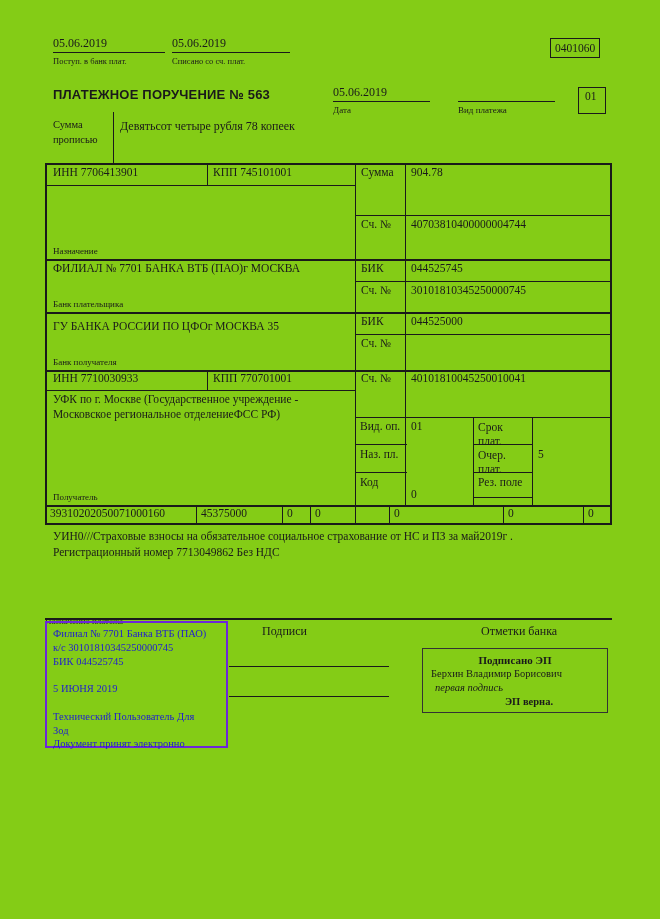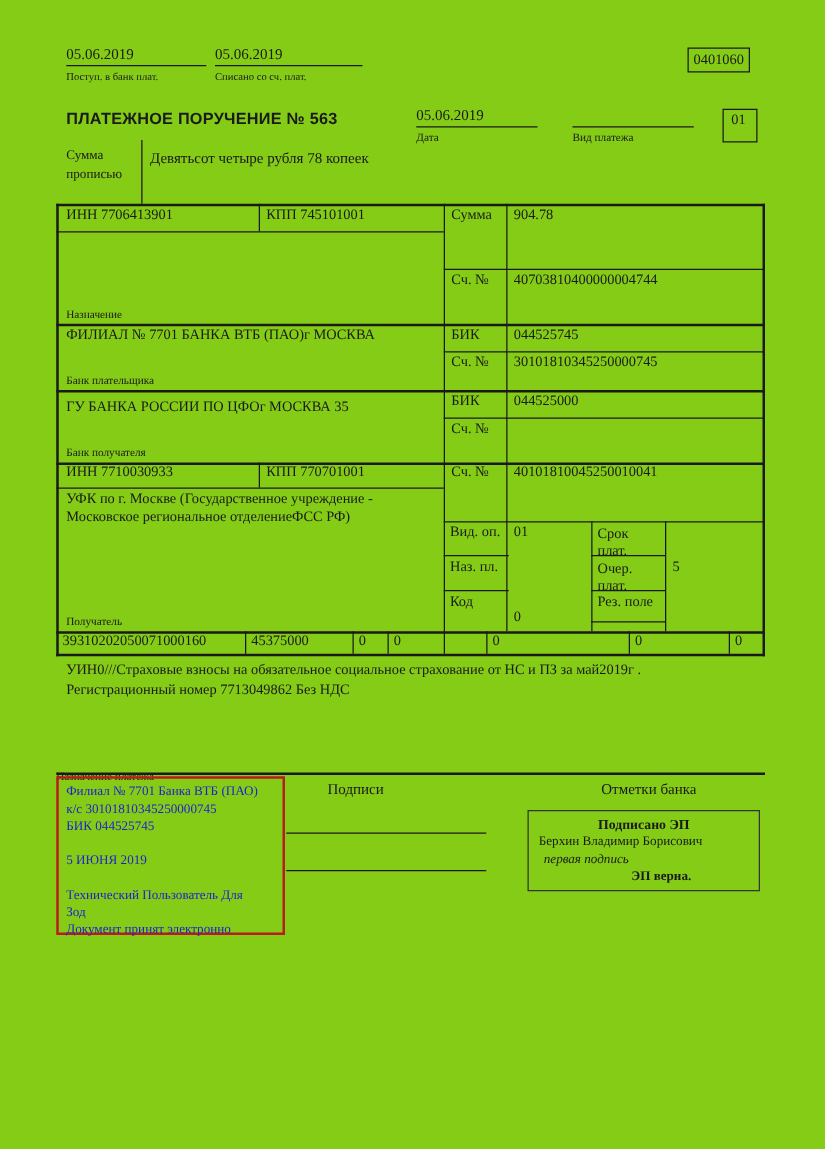--- a/index.html
+++ b/index.html
@@ -15,21 +15,21 @@
   .vl2{position:absolute;width:2px;background:#1a1a1a;}
   .t12{font-size:12px;}
   .t11{font-size:11.5px;}
   .t10{font-size:10.5px;}
   .t9{font-size:9px;}
   .t8{font-size:8.5px;}
   .title{font-family:"Liberation Sans", sans-serif;font-weight:bold;font-size:13px;letter-spacing:.2px;}
   .codebox{position:absolute;border:1px solid #1a1a1a;text-align:center;}
   .stamp{
     position:absolute;left:45px;top:621px;width:183px;height:127px;
-    border:2px solid #b91c1c;color:#2222cc;font-size:10.5px;line-height:13.8px;
+    border:2px solid #6d28d9;color:#2222cc;font-size:10.5px;line-height:13.8px;
     padding:4px 6px;box-sizing:border-box;white-space:pre-line;
   }
   .esign{
     position:absolute;left:422px;top:648px;width:186px;height:65px;
     border:1px solid #333;box-sizing:border-box;font-size:10.5px;line-height:14px;
   }
   .esign .et{font-weight:bold;text-align:center;font-size:11px;margin-top:4px;}
   .esign .en{padding-left:8px;}
   .esign .ei{font-style:italic;padding-left:12px;}
   .esign .ev{font-weight:bold;padding-left:82px;}

